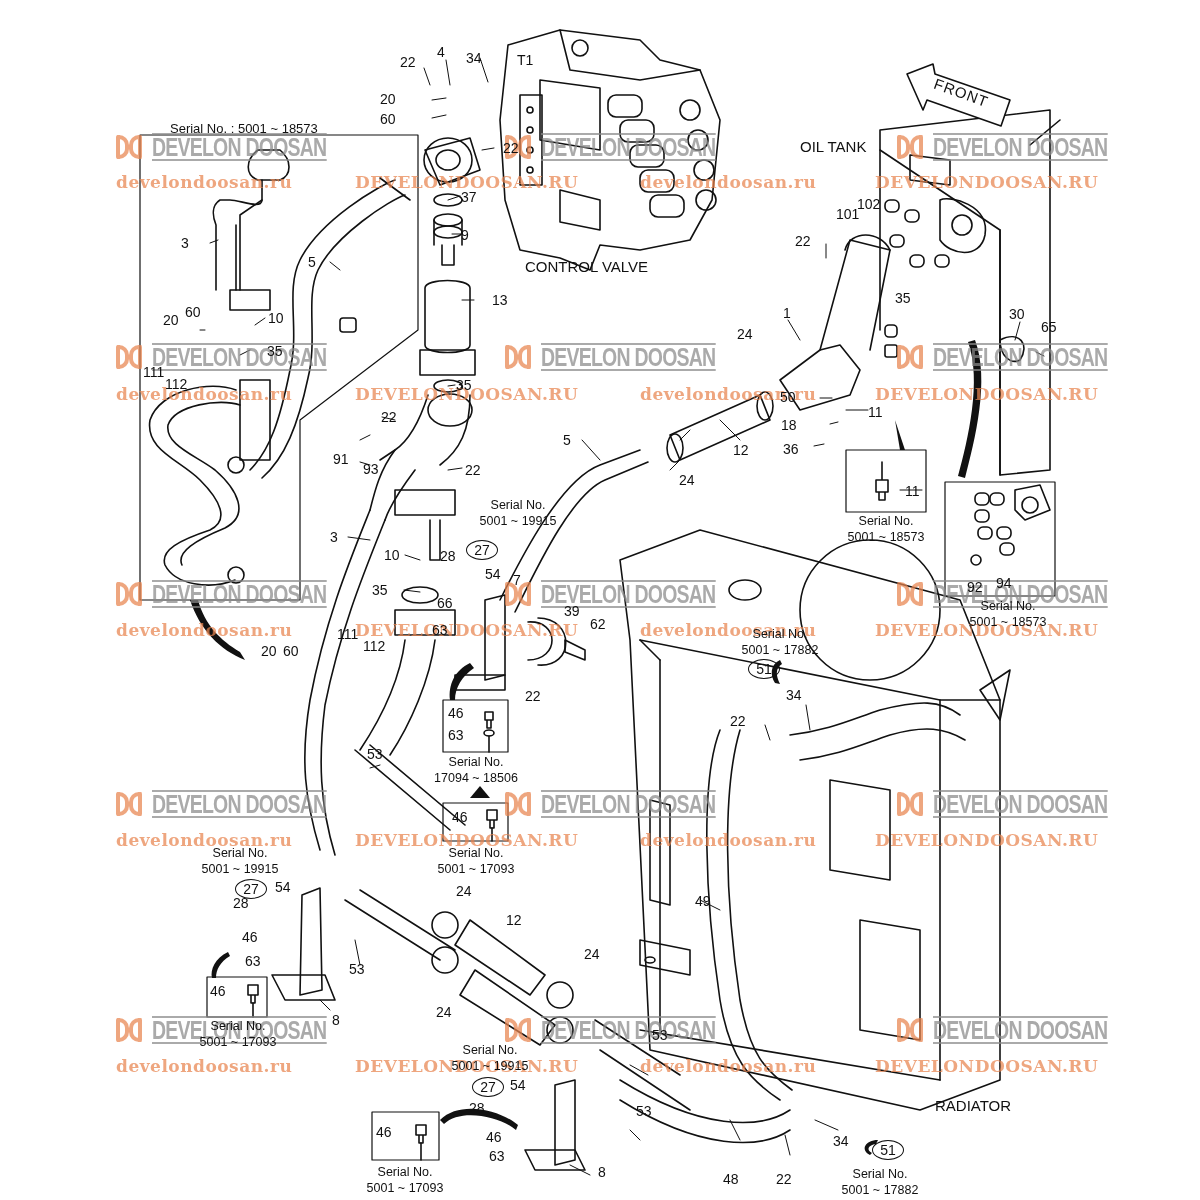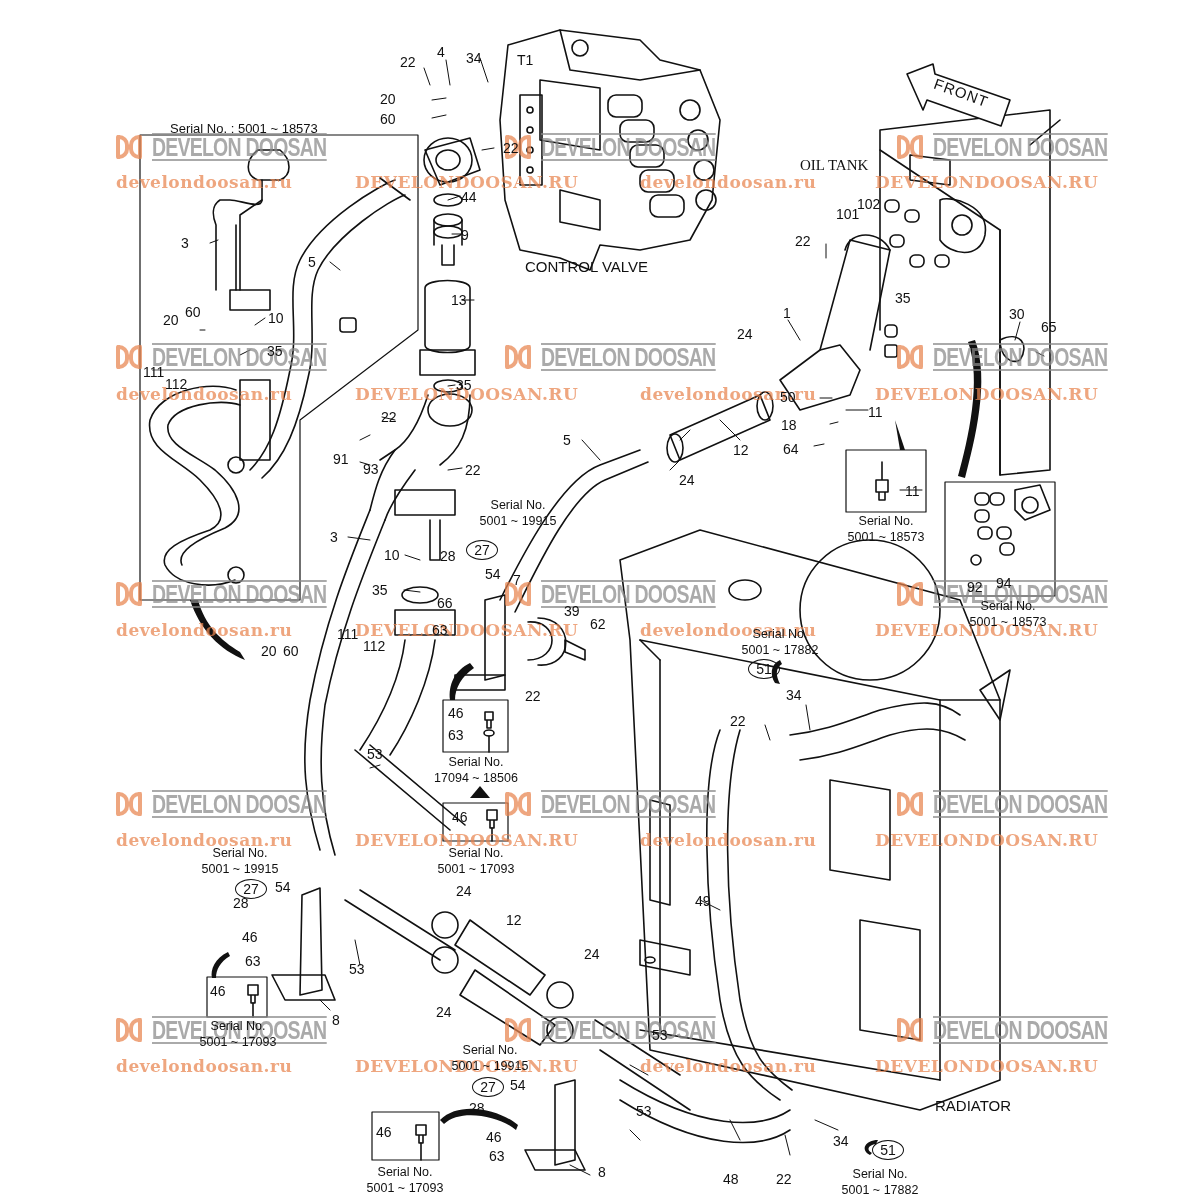--- a/index.html
+++ b/index.html
@@ -394,21 +394,21 @@
 <div class="wm-url" style="left:875px;top:1056px;">DEVELONDOOSAN.RU</div>
 
 <div class="frontbox" style="left:905px;top:62px;width:110px;height:70px;">
   <svg width="110" height="70" viewBox="0 0 110 70">
     <path d="M2 12 L28 2 L30 12 L105 38 L96 64 L22 38 L18 48 Z" fill="#fff" stroke="#111" stroke-width="1.6" stroke-linejoin="round"></path>
   </svg>
   <div style="position:absolute;left:28px;top:22px;transform:rotate(20deg);font-size:15px;font-weight:normal;letter-spacing:1px;">FRONT</div>
 </div>
 
 <div class="cap" style="left:525px;top:259px;">CONTROL VALVE</div>
-<div class="cap" style="left:800px;top:158px;font-family:Liberation Serif, serif;">OIL TANK</div>
+<div class="cap" style="left:800px;top:139px;">OIL TANK</div>
 <div class="cap" style="left:935px;top:1098px;">RADIATOR</div>
 <div class="lbl" style="left:517px;top:53px;">T1</div>
 
 <div class="lbl" style="left:142px;top:122px;font-size:13px;margin-left:28px;">Serial No. : 5001 ~ 18573</div>
 
 <div class="serial" style="left:458px;top:497px;width:120px;">
     <div>Serial No.</div>
     <div>5001 ~ 19915</div>
   </div>
 <div class="serial" style="left:826px;top:513px;width:120px;">
@@ -457,23 +457,23 @@
 <div class="circ" style="left:235px;top:879px;">27</div>
 <div class="circ" style="left:472px;top:1077px;">27</div>
 <div class="circ" style="left:872px;top:1140px;">51</div>
 
 <div class="lbl" style="left:400px;top:55px;">22</div>
 <div class="lbl" style="left:437px;top:45px;">4</div>
 <div class="lbl" style="left:466px;top:51px;">34</div>
 <div class="lbl" style="left:380px;top:92px;">20</div>
 <div class="lbl" style="left:380px;top:112px;">60</div>
 <div class="lbl" style="left:503px;top:141px;">22</div>
-<div class="lbl" style="left:461px;top:190px;">44</div>
+<div class="lbl" style="left:461px;top:190px;">37</div>
 <div class="lbl" style="left:461px;top:228px;">9</div>
-<div class="lbl" style="left:451px;top:293px;">13</div>
+<div class="lbl" style="left:492px;top:293px;">13</div>
 <div class="lbl" style="left:456px;top:378px;">35</div>
 <div class="lbl" style="left:181px;top:236px;">3</div>
 <div class="lbl" style="left:308px;top:255px;">5</div>
 <div class="lbl" style="left:163px;top:313px;">20</div>
 <div class="lbl" style="left:185px;top:305px;">60</div>
 <div class="lbl" style="left:268px;top:311px;">10</div>
 <div class="lbl" style="left:143px;top:365px;">111</div>
 <div class="lbl" style="left:165px;top:377px;">112</div>
 <div class="lbl" style="left:267px;top:344px;">35</div>
 <div class="lbl" style="left:381px;top:410px;">22</div>
@@ -503,21 +503,21 @@
 <div class="lbl" style="left:679px;top:473px;">24</div>
 <div class="lbl" style="left:733px;top:443px;">12</div>
 <div class="lbl" style="left:737px;top:327px;">24</div>
 <div class="lbl" style="left:783px;top:306px;">1</div>
 <div class="lbl" style="left:795px;top:234px;">22</div>
 <div class="lbl" style="left:836px;top:207px;">101</div>
 <div class="lbl" style="left:857px;top:197px;">102</div>
 <div class="lbl" style="left:895px;top:291px;">35</div>
 <div class="lbl" style="left:780px;top:390px;">50</div>
 <div class="lbl" style="left:781px;top:418px;text-align:right;">18</div>
-<div class="lbl" style="left:783px;top:442px;">64</div>
+<div class="lbl" style="left:783px;top:442px;">36</div>
 <div class="lbl" style="left:868px;top:405px;">11</div>
 <div class="lbl" style="left:905px;top:484px;">11</div>
 <div class="lbl" style="left:1009px;top:307px;">30</div>
 <div class="lbl" style="left:1041px;top:320px;">65</div>
 <div class="lbl" style="left:967px;top:580px;">92</div>
 <div class="lbl" style="left:996px;top:576px;">94</div>
 <div class="lbl" style="left:786px;top:688px;">34</div>
 <div class="lbl" style="left:730px;top:714px;">22</div>
 <div class="lbl" style="left:695px;top:894px;">49</div>
 <div class="lbl" style="left:233px;top:896px;">28</div>

